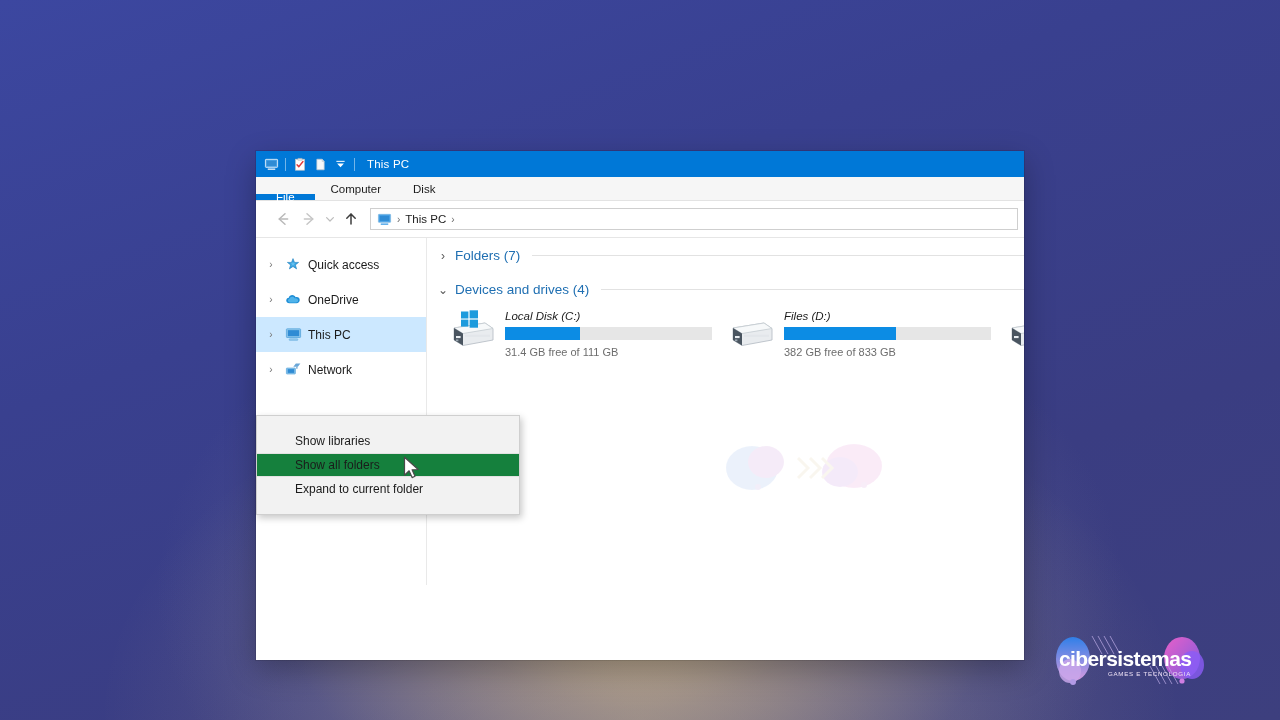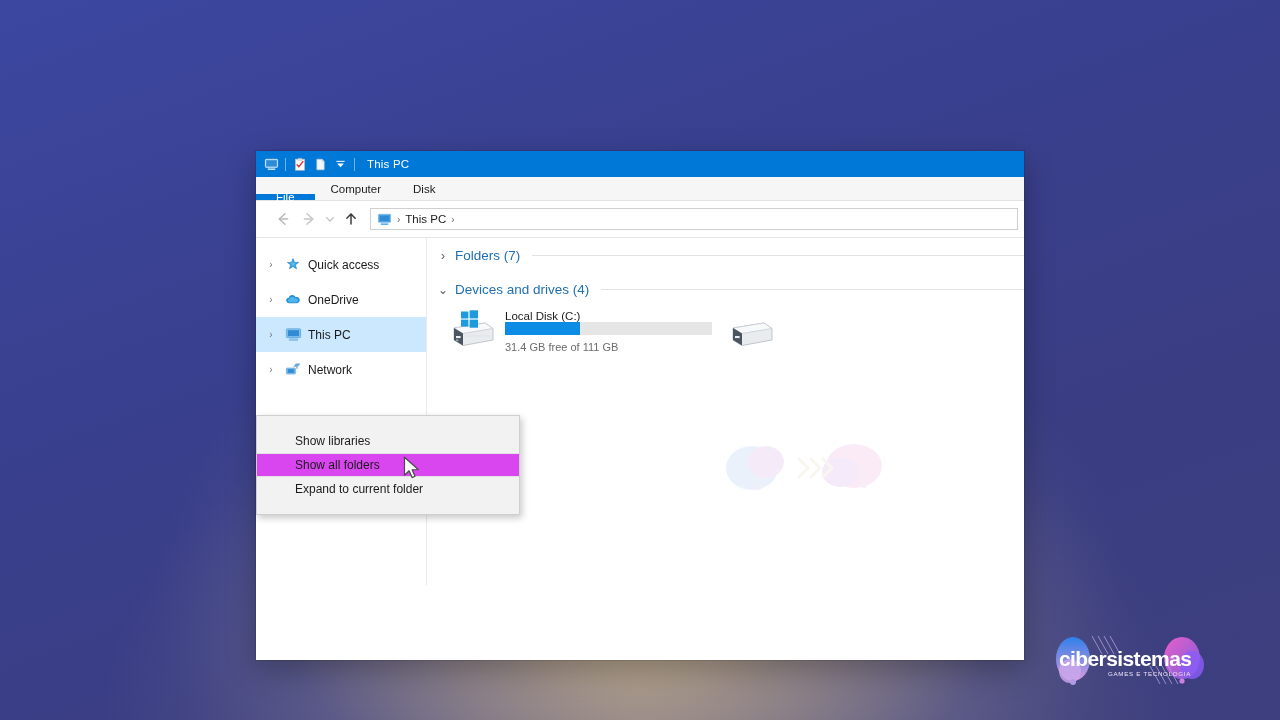--- a/index.html
+++ b/index.html
@@ -92,21 +92,21 @@
   
   .content { flex:1; background:#fff; padding:10px 0 0 10px; position:relative; min-width:0; }
   .grouphdr { display:flex; align-items:center; gap:6px; margin-bottom:4px; }
   .grouphdr .gc { color:#5a5a5a; font-size:12px; width:12px; text-align:center; }
   .grouphdr .gtxt { color:#1f6fb2; font-size:13.5px; white-space:nowrap; }
   .grouphdr .gline { flex:1; height:1px; background:#e2e2e2; margin-left:6px; }
   .drives { display:flex; gap:0; margin-top:10px; }
   .drive { display:flex; gap:8px; width:279px; flex:0 0 auto; align-items:flex-start; padding-left:8px; }
   .drive .dico { width:52px; height:44px; flex:0 0 52px; }
   .drive .dinfo { padding-top:3px; min-width:0; }
-  .dname { font-size:11.5px; color:#1b1b1b; white-space:nowrap; }
+  .dname { font-size:11.5px; color:#1b1b1b; margin-bottom:5px; white-space:nowrap;font-style:italic; }
   .bar { width:207px; height:13px; background:#e6e6e6; }
   .barfill { height:100%; background:#0c8ce4; }
   .dfree { font-size:11px; color:#6d6d6d; margin-top:6px; white-space:nowrap; }
 
   
   .wm {
     position:absolute; left:287px; top:200px; width:190px; height:60px;
     opacity:.22; pointer-events:none;
   }
 
@@ -114,21 +114,21 @@
   #ctxmenu {
     position:absolute; left:256px; top:415px; width:264px;
     background:#f2f2f2; border:1px solid #cfcfcf;
     box-shadow:2px 3px 7px rgba(0,0,0,0.22);
     padding:13px 0;
   }
   .mi {
     height:24px; display:flex; align-items:center;
     padding-left:38px; font-size:12px; color:#1b1b1b; white-space:nowrap;
   }
-  .mi.hover { background:#d946ef; border-top:1px solid #e2e2e2; border-bottom:1px solid #e2e2e2; }
+  .mi.hover { background:#15803d; border-top:1px solid #e2e2e2; border-bottom:1px solid #e2e2e2; }
 
   
   #cursor { position:absolute; left:403px; top:456px; pointer-events:none; }
 
   
   #logo { position:absolute; left:1046px; top:632px; width:162px; height:56px; }
 </style>
 </head>
 <body>
 
@@ -299,20 +299,39 @@
           </span>
           <span class="dinfo">
             <div class="dname">Local Disk (C:)</div>
             <div class="bar">
               <div class="barfill" style="width:36%"></div>
             </div>
             <div class="dfree">31.4 GB free of 111 GB</div>
           </span>
         </div>
 
+        <div class="drive">
+          <span class="dico">
+            <svg width="52" height="44" viewBox="0 0 52 44">
+              <path d="M9 21 L40 16 L48 21.5 L48 33 L18 38.5 L9 33 Z" fill="#e9ecef" stroke="#b9c0c7" stroke-width="0.9"></path>
+              <path d="M9 21 L40 16 L48 21.5 L18 26.5 Z" fill="#f7f9fa" stroke="#c4cbd1" stroke-width="0.8"></path>
+              <path d="M9 21 L18 26.5 L18 38.5 L9 33 Z" fill="#4a5560"></path>
+              <rect x="11" y="29" width="4.6" height="2.1" fill="#e8edf1"></rect>
+              <rect x="11" y="32.4" width="2.4" height="1.8" fill="#9aa6b0"></rect>
+              <rect x="20" y="27.8" width="25" height="2" fill="#dfe4e8" opacity="0.7"></rect>
+            </svg>
+          </span>
+          <span class="dinfo">
+            <div class="dname">Files (D:)</div>
+            <div class="bar">
+              <div class="barfill" style="width:54%"></div>
+            </div>
+            <div class="dfree">382 GB free of 833 GB</div>
+          </span>
+        </div>
 
         <div class="drive" style="width:60px;overflow:hidden;">
           <span class="dico">
             <svg width="52" height="44" viewBox="0 0 52 44">
               <path d="M9 21 L40 16 L48 21.5 L48 33 L18 38.5 L9 33 Z" fill="#e9ecef" stroke="#b9c0c7" stroke-width="0.9"></path>
               <path d="M9 21 L40 16 L48 21.5 L18 26.5 Z" fill="#f7f9fa" stroke="#c4cbd1" stroke-width="0.8"></path>
               <path d="M9 21 L18 26.5 L18 38.5 L9 33 Z" fill="#4a5560"></path>
               <rect x="11" y="29" width="4.6" height="2.1" fill="#e8edf1"></rect>
             </svg>
           </span>

